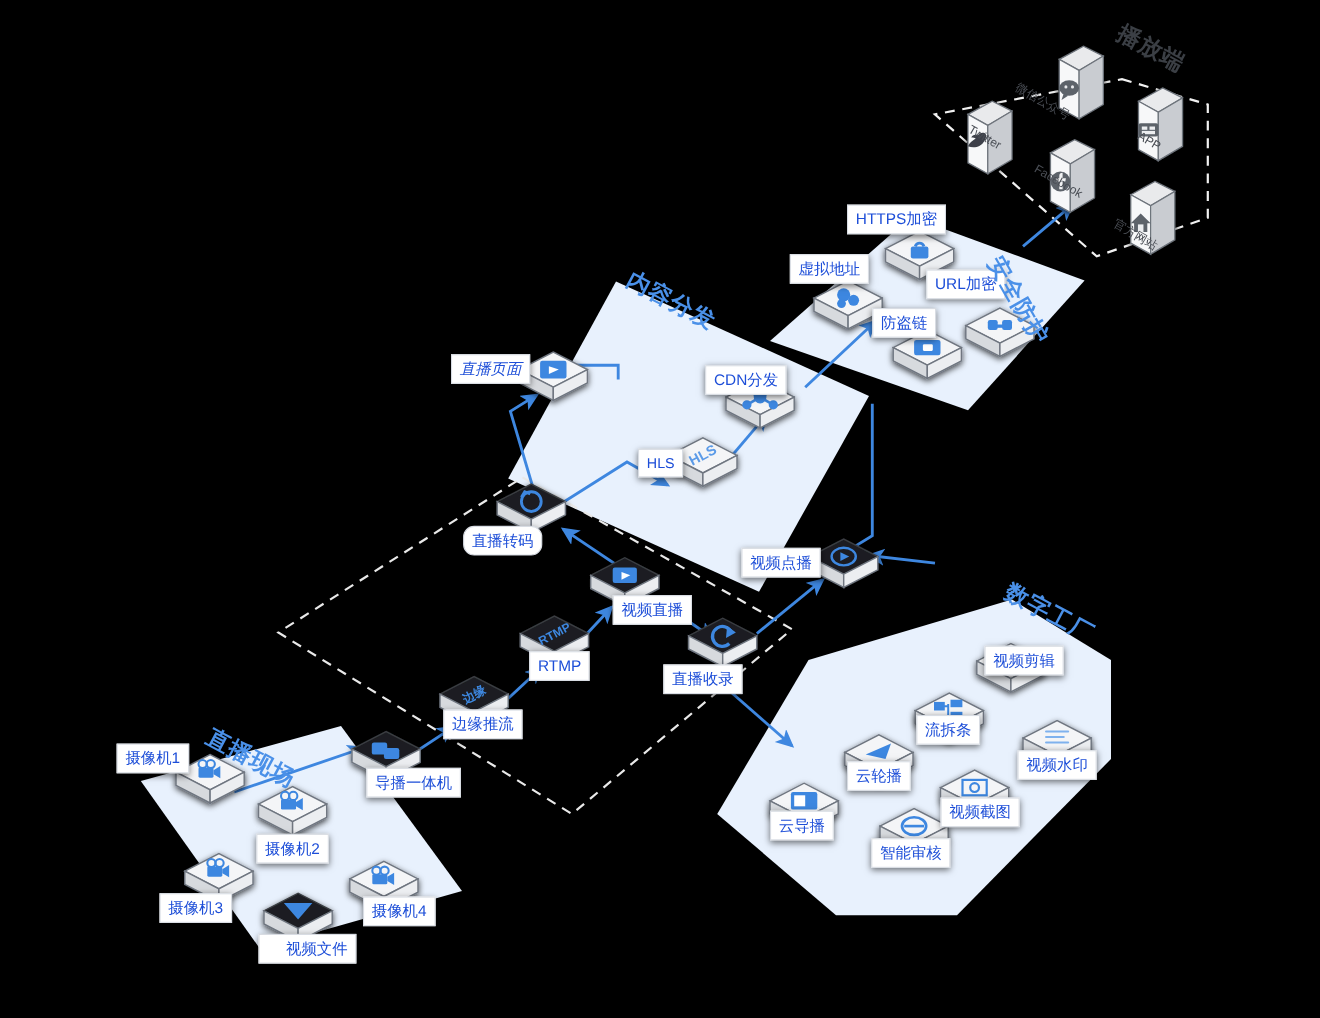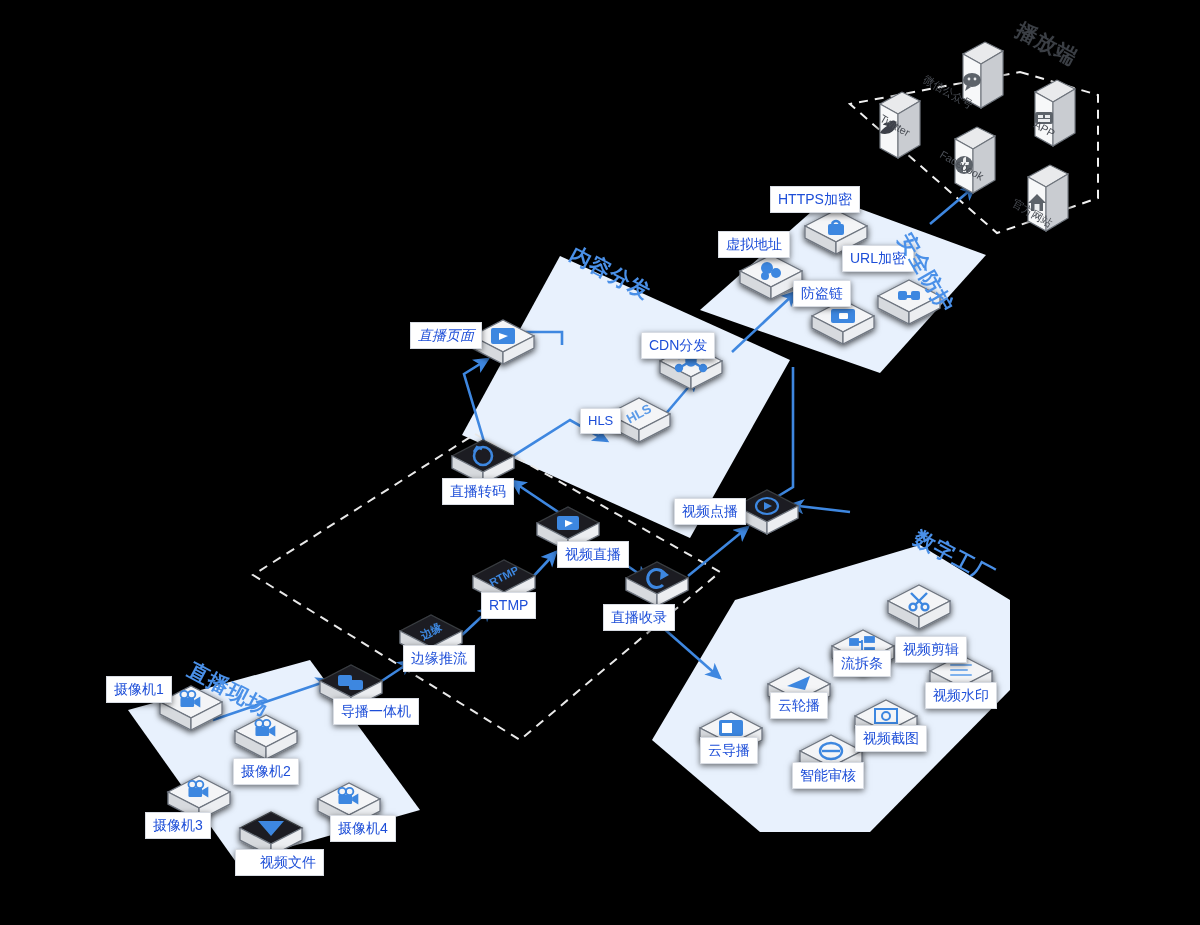--- a/index.html
+++ b/index.html
@@ -365,34 +365,34 @@
   <div class="chip" style="left:106px;top:676px;">摄像机1</div>
   <div class="chip" style="left:233px;top:758px;">摄像机2</div>
   <div class="chip" style="left:145px;top:812px;">摄像机3</div>
   <div class="chip" style="left:330px;top:815px;">摄像机4</div>
   <div class="chip" style="left:235px;top:849px;padding-left:24px;">视频文件</div>
 
   <div class="chip" style="left:333px;top:698px;">导播一体机</div>
   <div class="chip" style="left:403px;top:645px;">边缘推流</div>
   <div class="chip" style="left:481px;top:592px;">RTMP</div>
   <div class="chip" style="left:557px;top:541px;">视频直播</div>
-  <div class="chip" style="left:442px;top:478px;">直播转码</div>
+  <div class="chip" style="left:421px;top:478px;border-radius:10px;">直播转码</div>
   <div class="chip" style="left:603px;top:604px;">直播收录</div>
 
   <div class="chip" style="left:410px;top:322px;font-style:italic;">直播页面</div>
   <div class="chip" style="left:641px;top:332px;">CDN分发</div>
   <div class="chip sm" style="left:580px;top:408px;">HLS</div>
   <div class="chip" style="left:674px;top:498px;">视频点播</div>
 
   <div class="chip" style="left:770px;top:186px;">HTTPS加密</div>
   <div class="chip" style="left:718px;top:231px;">虚拟地址</div>
   <div class="chip" style="left:842px;top:245px;">URL加密</div>
   <div class="chip" style="left:793px;top:280px;">防盗链</div>
 
-  <div class="chip" style="left:895px;top:636px;text-align:center;">视频剪辑</div>
+  <div class="chip" style="left:895px;top:587px;text-align:center;">视频剪辑</div>
   <div class="chip" style="left:833px;top:650px;">流拆条</div>
   <div class="chip" style="left:925px;top:682px;">视频水印</div>
   <div class="chip" style="left:770px;top:692px;">云轮播</div>
   <div class="chip" style="left:855px;top:725px;">视频截图</div>
   <div class="chip" style="left:700px;top:737px;">云导播</div>
   <div class="chip" style="left:792px;top:762px;">智能审核</div>
 
 </div>
 
 </body></html>

